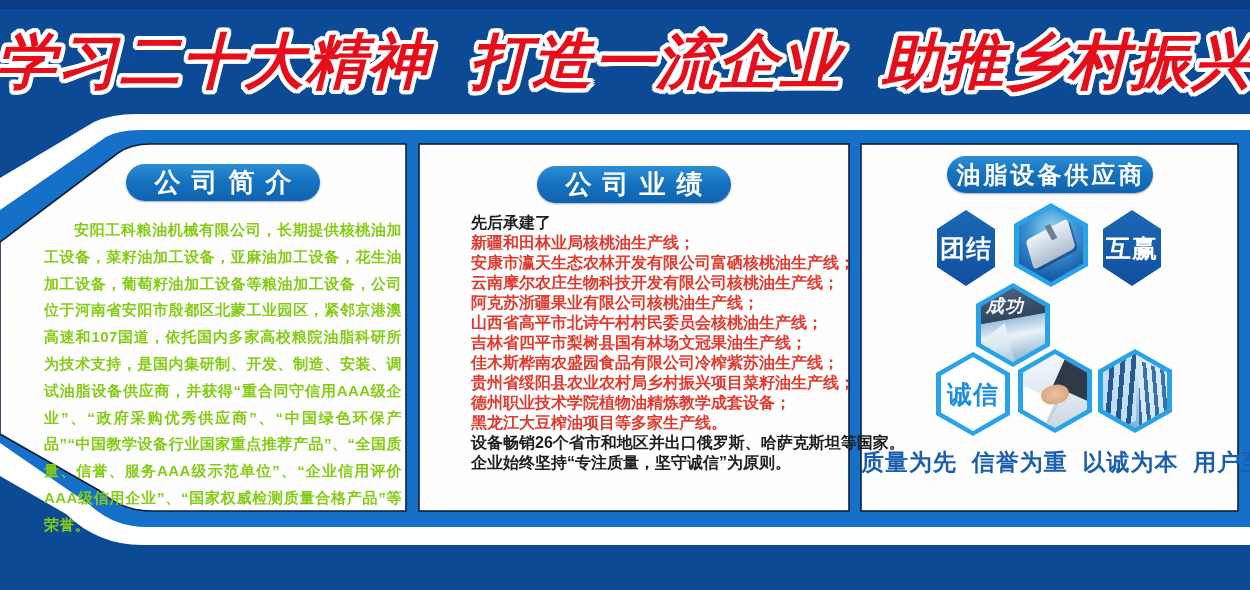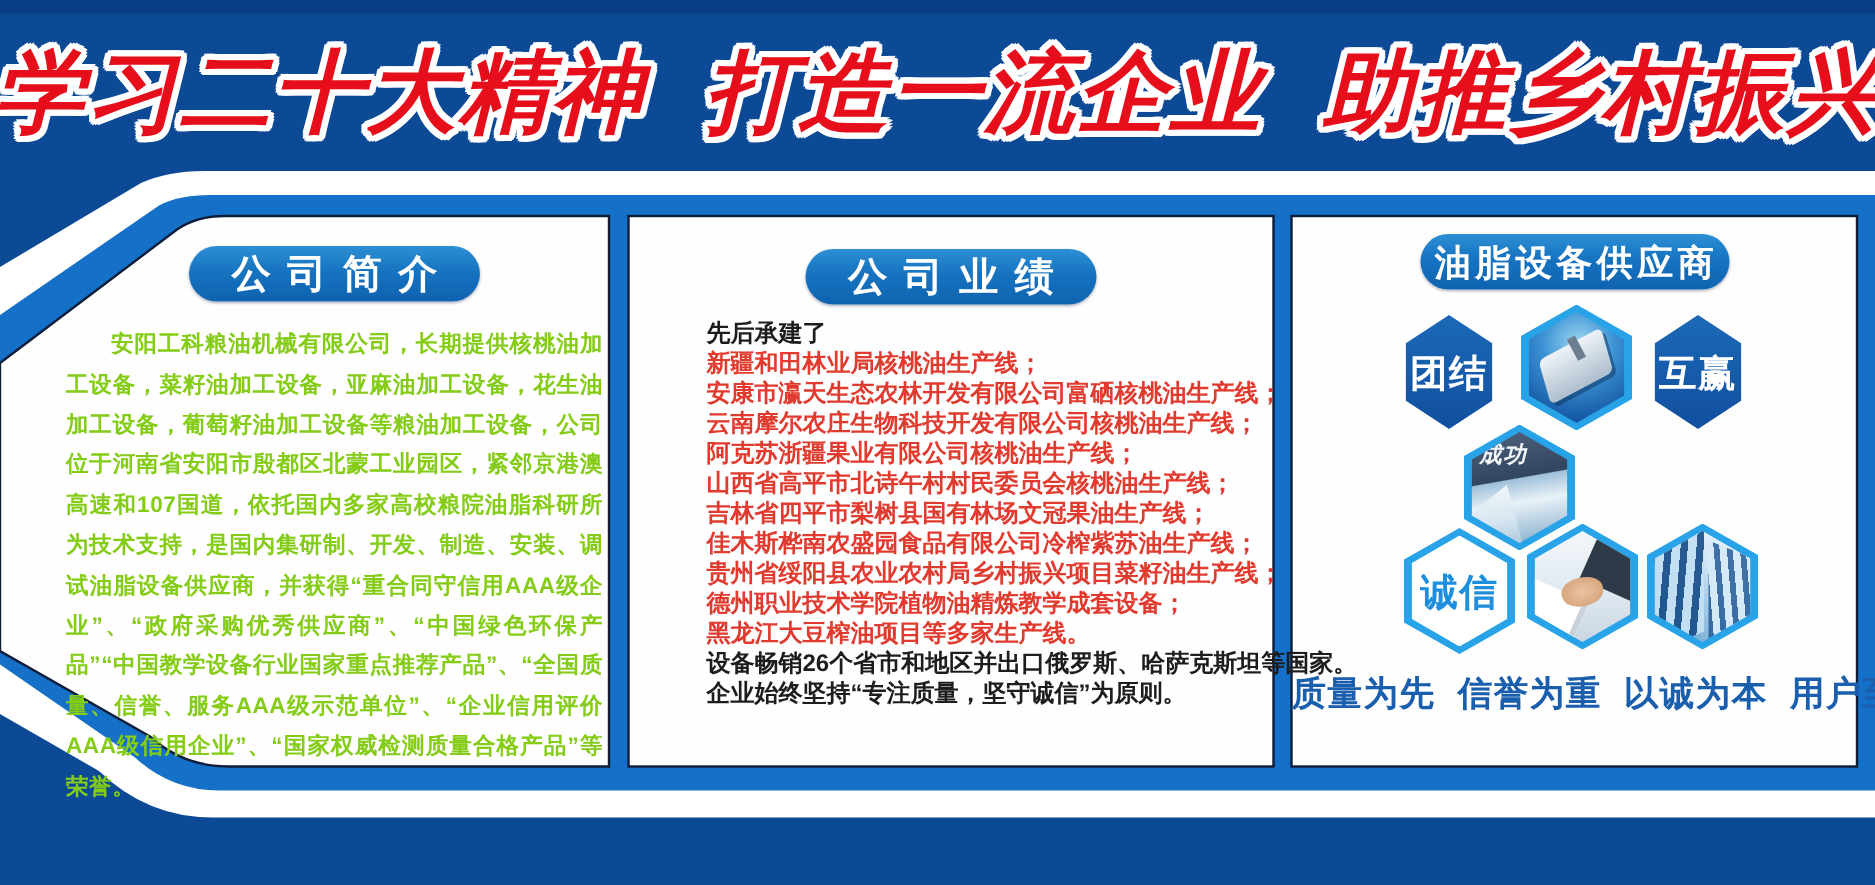--- a/index.html
+++ b/index.html
@@ -69,21 +69,21 @@
   .ph-carrier{background:radial-gradient(circle at 52% 28%,#9ed6f2 0%,#3c93d4 38%,#11539f 85%);}
   .ph-carrier .deck{position:absolute;left:12%;top:28%;width:74%;height:40%;
       background:linear-gradient(180deg,#eef3f8,#aebecd);transform:rotate(-28deg) skewX(-12deg);
       border-radius:4px;box-shadow:2px 3px 0 rgba(10,40,80,.45);}
   .ph-carrier .island{position:absolute;left:46%;top:22%;width:10%;height:22%;
       background:#6c7f91;transform:rotate(-28deg);}
   .ph-success{background:linear-gradient(170deg,#51637e 0%,#31455f 42%,#9fc0da 43%,#e9f2f8 62%,#7ea7c7 100%);}
   .ph-success .ridge{position:absolute;left:-18%;top:46%;width:90%;height:60%;
       background:linear-gradient(150deg,#ffffff 0%,#d7e6f0 55%,#8fb4d0 100%);
       transform:rotate(18deg);clip-path:polygon(0 100%,50% 0,100% 100%);}
-  .ph-success .cap{position:absolute;left:8%;top:8%;color:#f2f6fa;font-size:15px;
+  .ph-success .cap{position:absolute;left:8%;top:8%;color:#f2f6fa;font-size:18px;
       font-weight:800;font-style:italic;letter-spacing:1px;}
   .ph-hand{background:linear-gradient(180deg,#f3f7fa 0%,#e0e9f1 55%,#c9d6e2 100%);}
   .ph-hand .arm-l{position:absolute;left:-16%;bottom:-6%;width:62%;height:55%;
       background:#ffffff;transform:rotate(24deg);box-shadow:inset -4px 0 0 #c9d2da;}
   .ph-hand .arm-r{position:absolute;right:-16%;top:4%;width:60%;height:52%;
       background:#2e3a48;transform:rotate(24deg);}
   .ph-hand .hands{position:absolute;left:28%;top:42%;width:44%;height:26%;
       background:radial-gradient(ellipse at 50% 50%,#e9c4a4 0%,#d9a87f 70%,#c38f63 100%);
       border-radius:46%;transform:rotate(-12deg);}
   .ph-city{background:linear-gradient(215deg,#f6fbff 0%,#cfe5f4 35%,#5f9dcd 100%);}

